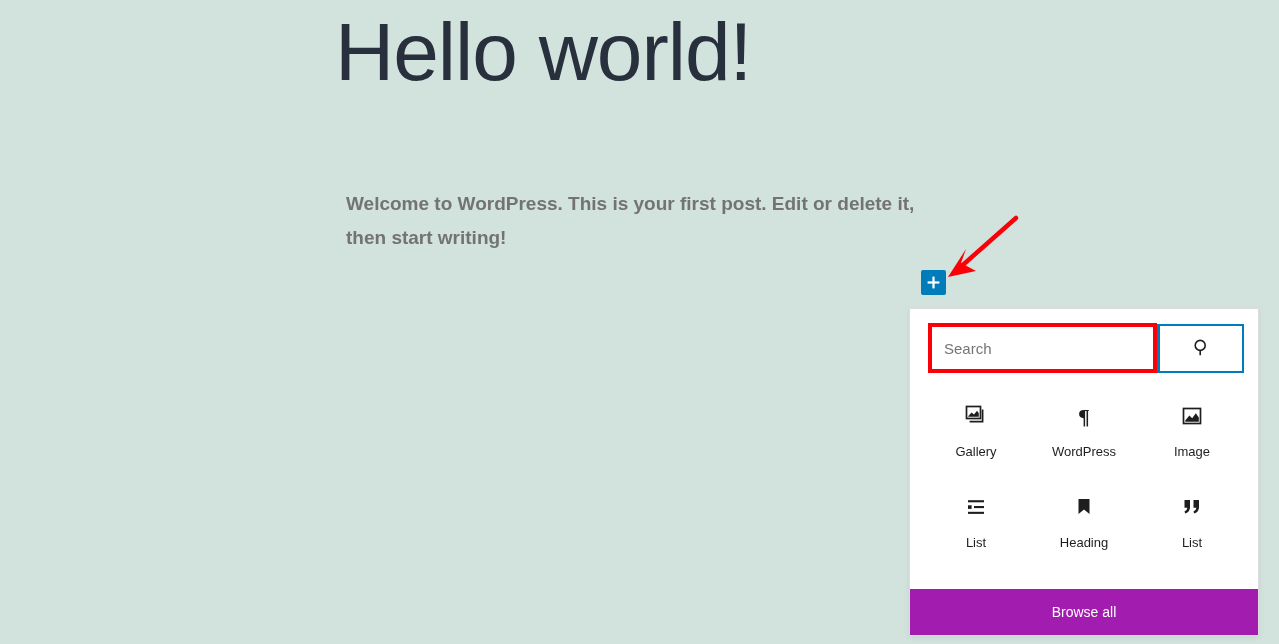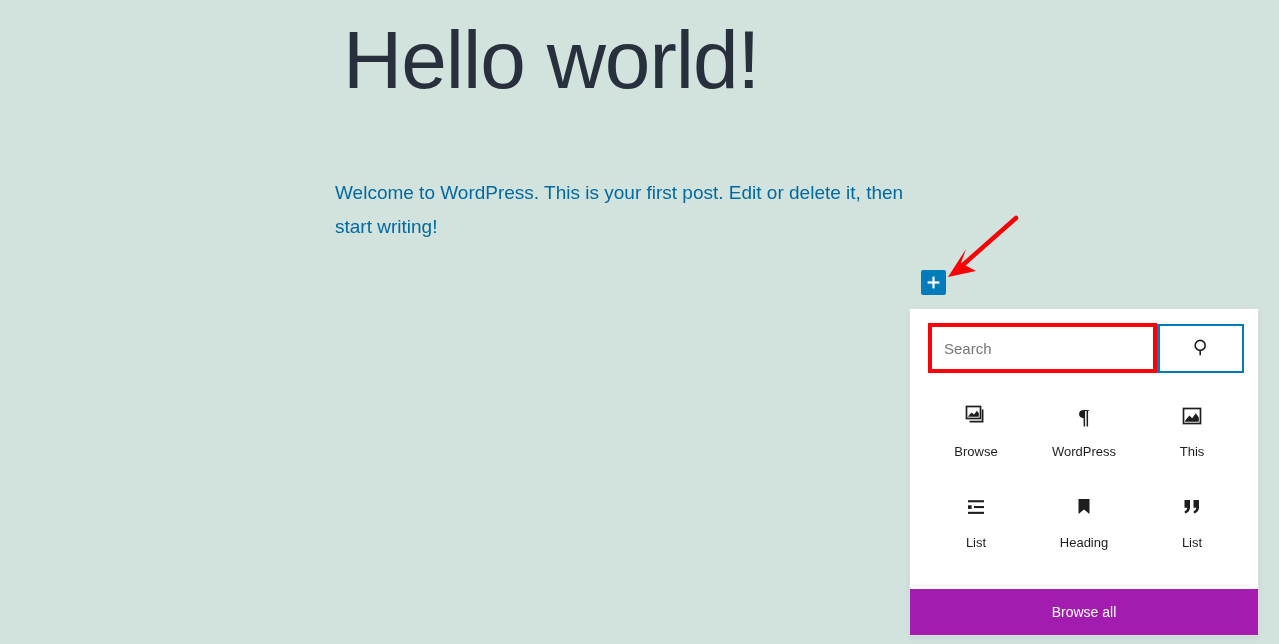--- a/index.html
+++ b/index.html
@@ -15,38 +15,39 @@
     overflow: hidden;
     position: relative;
   }
 
   
   #post-title {
     position: absolute;
     left: 335px;
     top: 6px;
     width: 600px;
-    margin: 8px;
+    margin: 0;
     font-family: "Liberation Sans", sans-serif;
     font-size: 82px;
     line-height: 1.12;
     font-weight: 400;
     letter-spacing: -1px;
     color: #28303d;
     white-space: nowrap;
   }
   #post-paragraph {
     position: absolute;
     left: 335px;
     top: 176px;
     width: 600px;
-    margin: 0;
+    margin: 11px;
     font-size: 19px;
     line-height: 34px;
-    color: #0369a1;
+    color: #737373;
+    font-weight: bold;
   }
 
   
   #inserter-toggle {
     position: absolute;
     left: 921px;
     top: 270px;
     width: 25px;
     height: 25px;
     background: #007cba;
@@ -220,40 +221,40 @@
   <div class="block-grid">
 
     <button class="block-item">
       <span class="block-icon">
         <svg width="24" height="24" viewBox="0 0 24 24" aria-hidden="true">
           <rect x="2.5" y="2.5" width="14" height="12" fill="none" stroke="#1e1e1e" stroke-width="1.7"></rect>
           <path d="M4.2 12.2 L7.6 8.6 L10 10.6 L13 6.8 L14.8 9.2 L14.8 12.8 L4.2 12.8 Z" fill="#1e1e1e"></path>
           <path d="M18.6 5.4 L18.6 17.6 L5.6 17.6" fill="none" stroke="#1e1e1e" stroke-width="1.7"></path>
         </svg>
       </span>
-      <span class="block-label">Browse</span>
+      <span class="block-label">Gallery</span>
     </button>
 
     <button class="block-item">
       <span class="block-icon">
         <svg width="24" height="24" viewBox="0 0 24 24" aria-hidden="true">
           <text x="12" y="19.5" text-anchor="middle" font-family="'Liberation Serif', serif" font-size="22" font-weight="bold" fill="#1e1e1e">¶</text>
         </svg>
       </span>
       <span class="block-label">WordPress</span>
     </button>
 
     <button class="block-item">
       <span class="block-icon">
         <svg width="24" height="24" viewBox="0 0 24 24" aria-hidden="true">
           <rect x="3.5" y="4.5" width="17" height="15" fill="none" stroke="#1e1e1e" stroke-width="1.7"></rect>
           <path d="M5.2 16.6 L9.4 11.6 L12.2 14.2 L15.8 9.2 L18.8 13.4 L18.8 17.8 L5.2 17.8 Z" fill="#1e1e1e"></path>
         </svg>
       </span>
-      <span class="block-label">This</span>
+      <span class="block-label">Image</span>
     </button>
 
     <button class="block-item">
       <span class="block-icon">
         <svg width="24" height="24" viewBox="0 0 24 24" aria-hidden="true">
           <rect x="4" y="5.2" width="16" height="2.1" fill="#1e1e1e"></rect>
           <rect x="10" y="11" width="10" height="2.1" fill="#1e1e1e"></rect>
           <rect x="4" y="16.8" width="16" height="2.1" fill="#1e1e1e"></rect>
           <rect x="4" y="10.3" width="3.6" height="3.6" fill="#1e1e1e"></rect>
         </svg>

